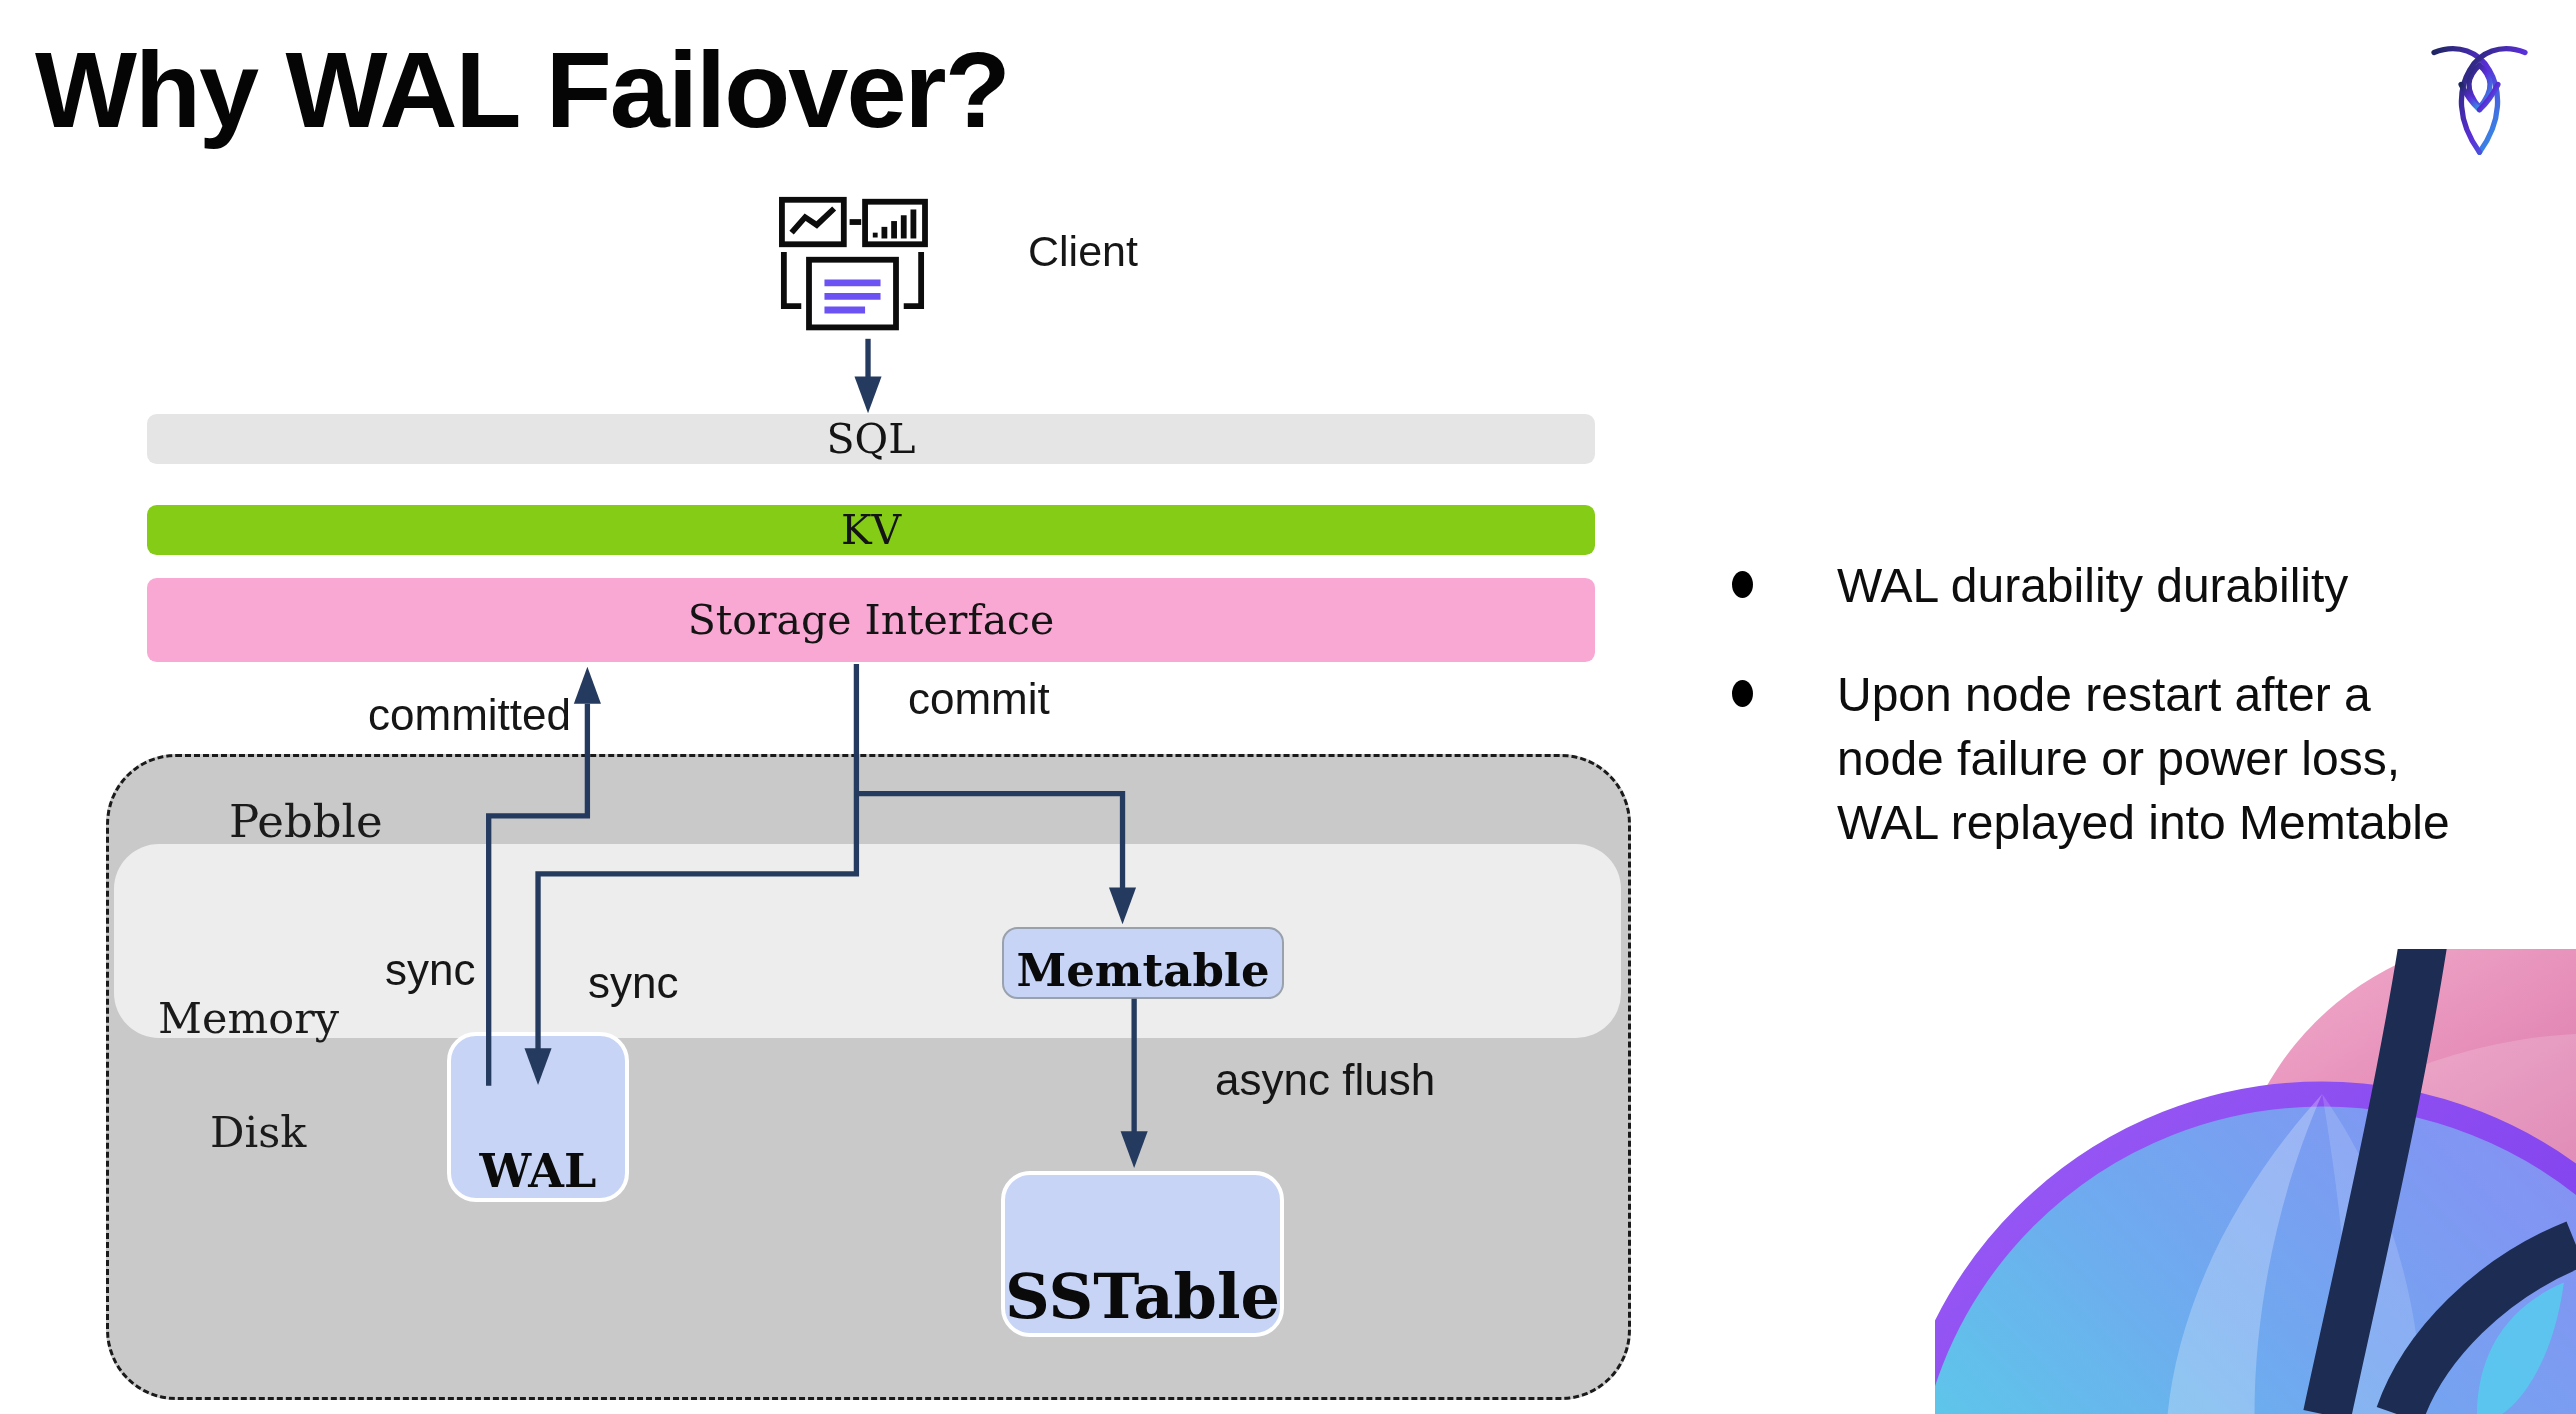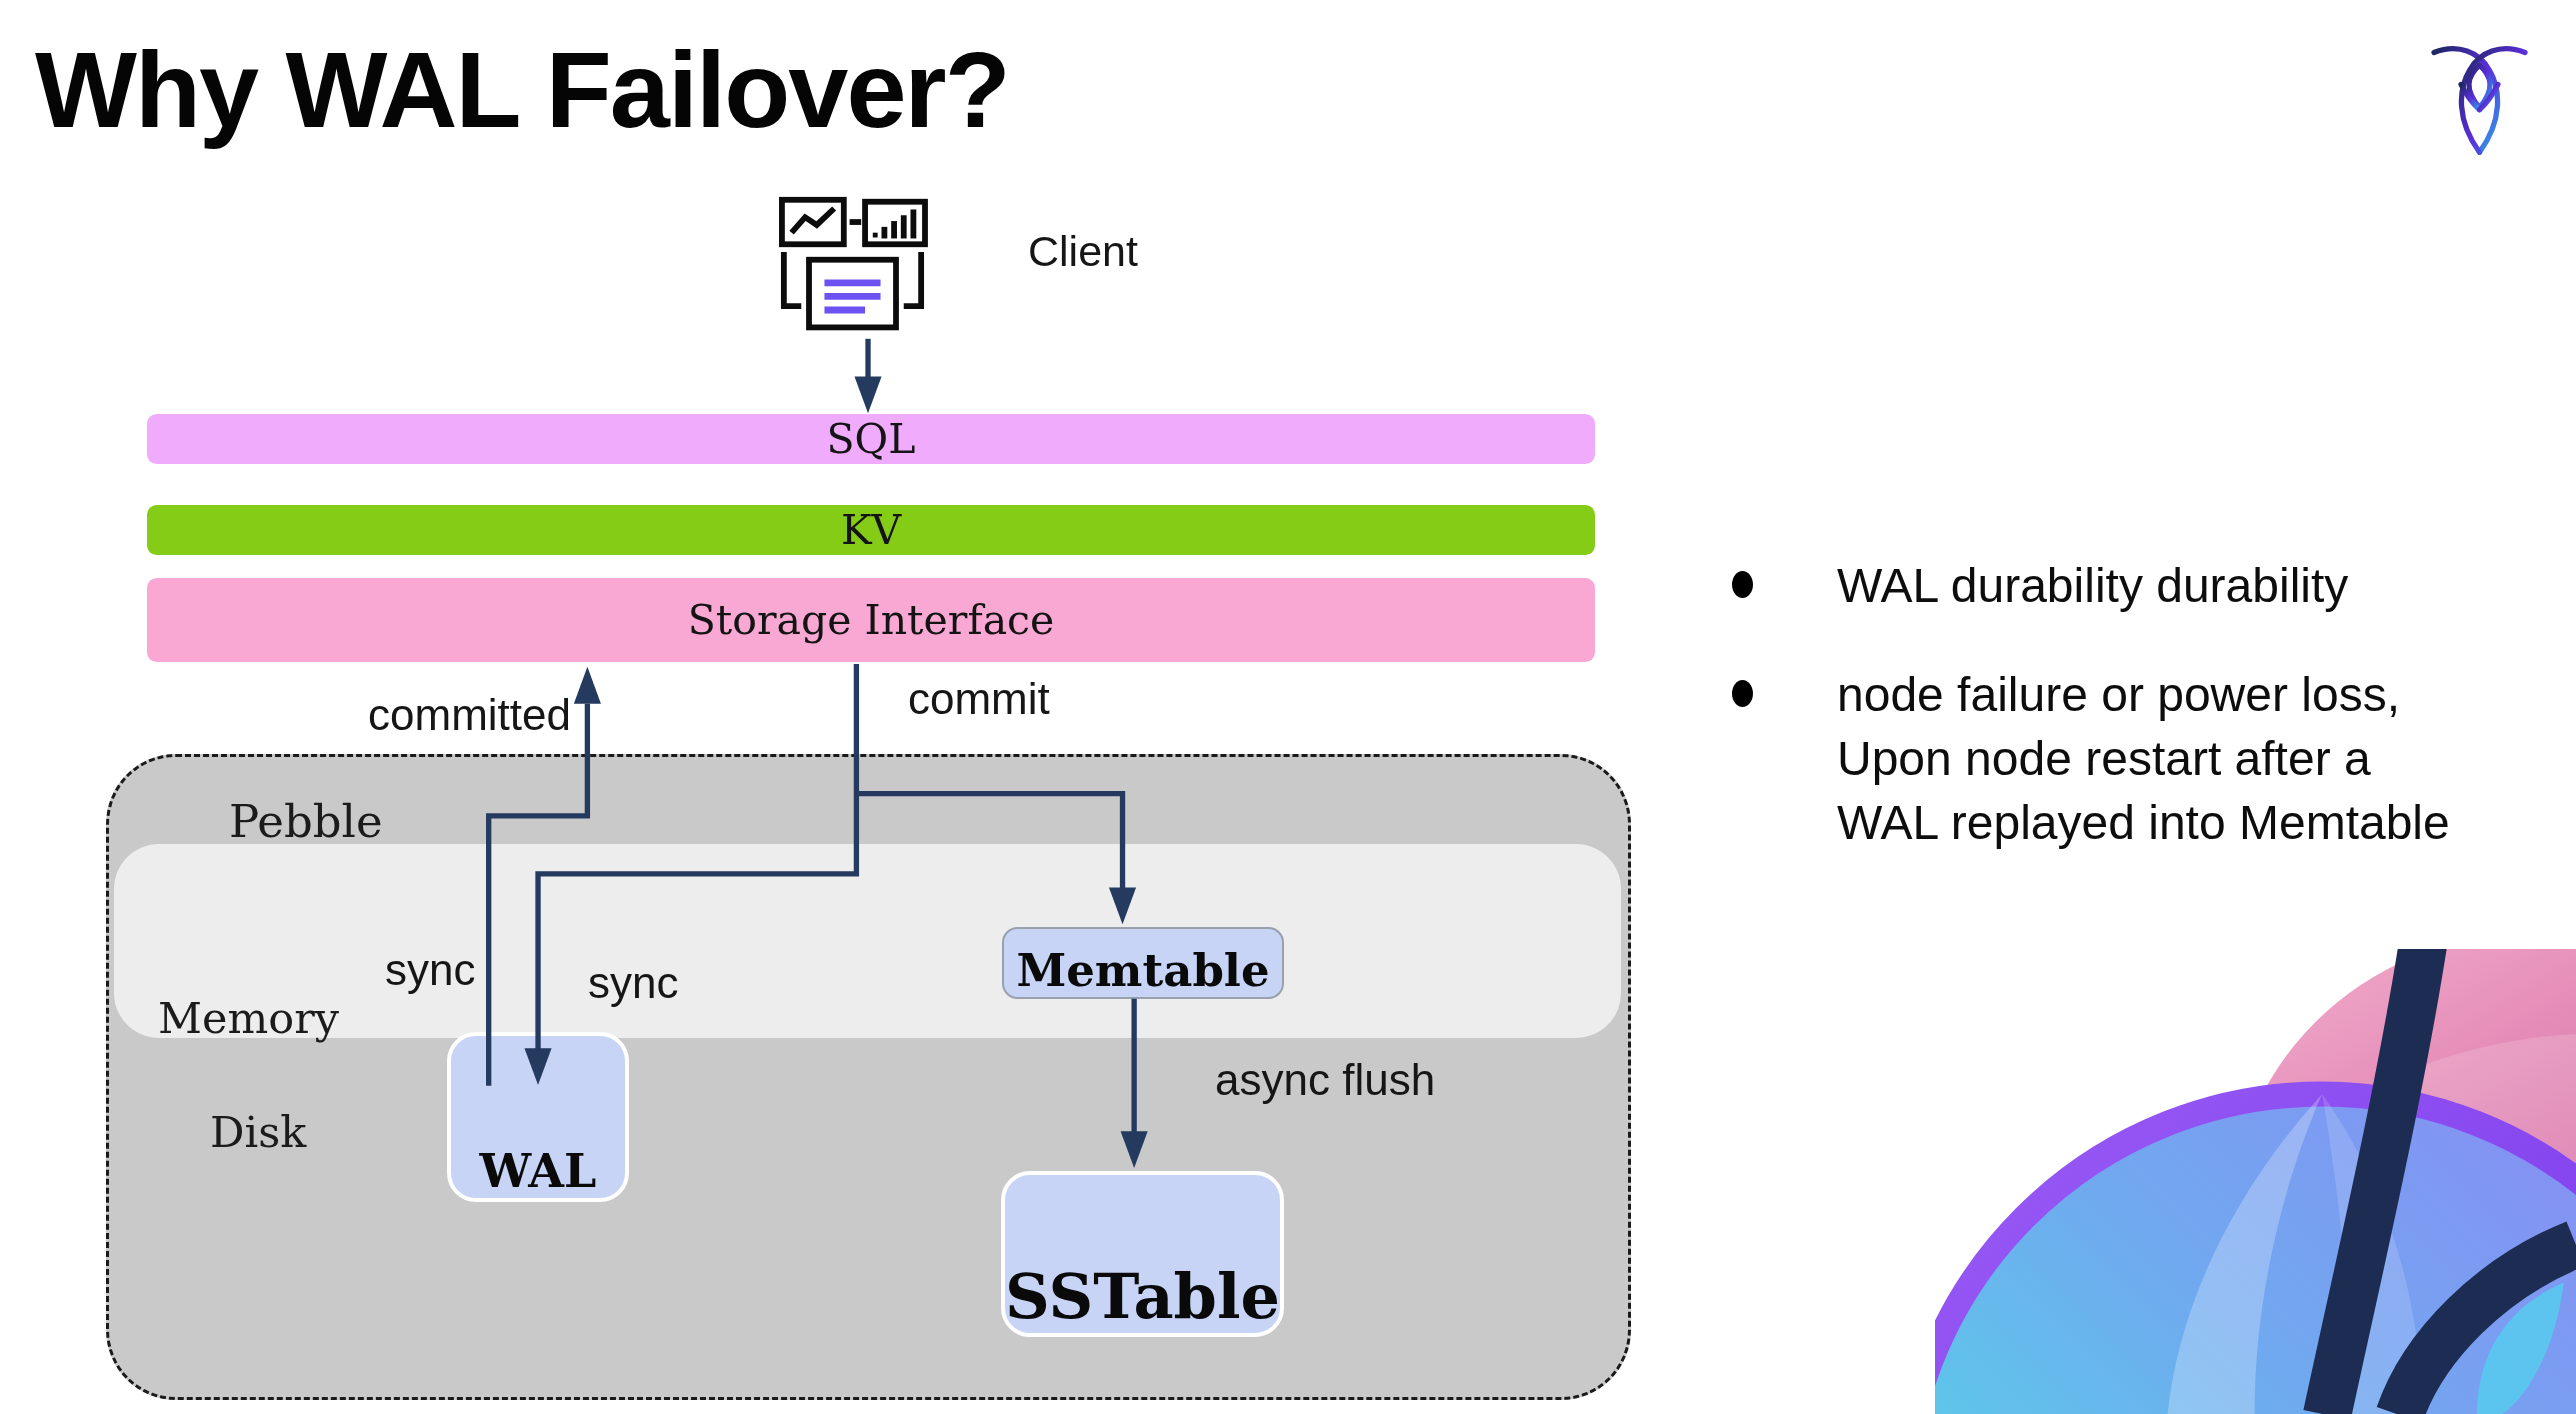--- a/index.html
+++ b/index.html
@@ -19,21 +19,21 @@
   }
   .logo-svg{left:2431px;top:39px;}
   
   .layer{
     left:147px;width:1448px;
     border-radius:9.7px;
     display:flex;align-items:center;justify-content:center;
     font-family:"DejaVu Serif","Liberation Serif",serif;
     font-size:41px;color:#141414;
   }
-  .layer-sql{top:414px;height:50px;background:#f0abfc;}
+  .layer-sql{top:414px;height:50px;background:#e5e5e5;}
   .layer-kv{top:505px;height:50px;background:#84cc16;}
   .layer-storage{top:578px;height:84px;background:#f9a8d4;}
   
   .pebble{
     left:106px;top:754px;width:1525px;height:646px;
     background:#C9C9C9;
     border:3.9px dashed #1a1a1a;border-radius:70px;
     box-sizing:border-box;
   }
   .memory-band{
@@ -192,22 +192,22 @@
 <div class="abs edge-label lbl-async">async flush</div>
 
 <div class="abs notes">
   <div class="note-row">
     <span class="note-dot"></span>
     <div class="note-text">WAL durability durability</div>
   </div>
   <div class="note-row">
     <span class="note-dot"></span>
     <div class="note-text">
+      <div>Upon node restart after a</div>
       <div>node failure or power loss,</div>
-      <div>Upon node restart after a</div>
       <div>WAL replayed into Memtable</div>
     </div>
   </div>
 </div>
 
 <svg class="abs brand-art-svg" width="641" height="466" viewBox="0 0 662 482">
   <defs>
     <linearGradient id="gPink" x1="0.2" y1="0" x2="0.8" y2="1">
       <stop offset="0" stop-color="#F0A7C8"></stop>
       <stop offset="1" stop-color="#C23E88"></stop>

